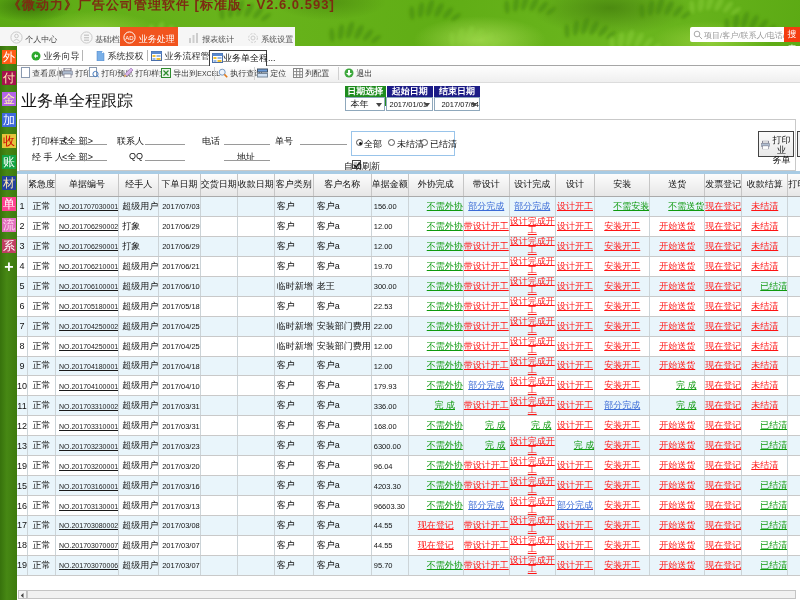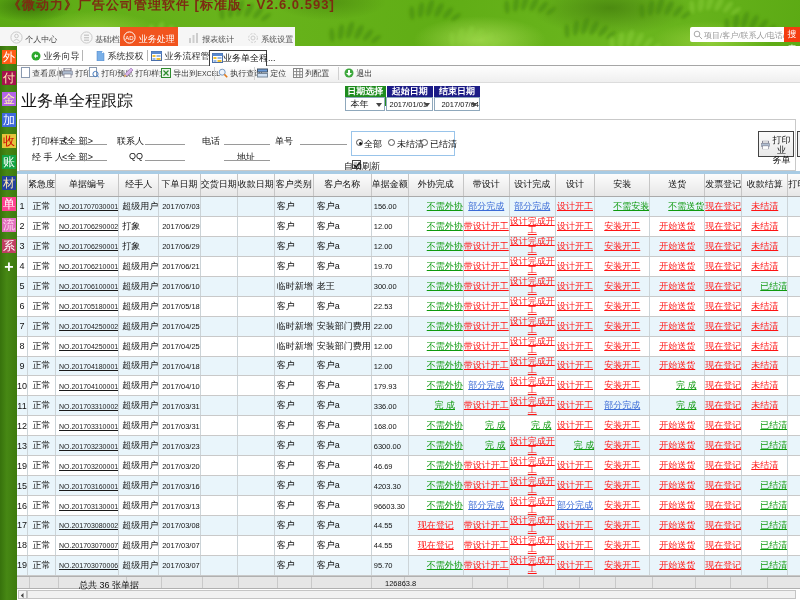--- a/index.html
+++ b/index.html
@@ -619,21 +619,21 @@
         <tr>
           <td class="c">19</td>
           <td class="c">正常</td>
           <td class="l"><span class="lnk">NO.201703200001</span></td>
           <td class="l">超级用户</td>
           <td class="l"><span class="num">2017/03/20</span></td>
           <td></td>
           <td></td>
           <td class="l" style="padding-left:2px;">客户</td>
           <td class="l">客户a</td>
-          <td class="l" style="padding-left:2px;"><span class="num">46.69</span></td>
+          <td class="l" style="padding-left:2px;"><span class="num">96.04</span></td>
           <td class="c"><u class="g">不需外协</u></td>
           <td class="c"><u class="r">带设计开工</u></td>
           <td class="c"><span class="w2"><u class="r">设计完成开<br>工</u></span></td>
           <td class="c"><u class="r">设计开工</u></td>
           <td class="c"><u class="r">安装开工</u></td>
           <td class="c"><u class="r">开始送货</u></td>
           <td class="c"><u class="r">现在登记</u></td>
           <td class="c"><u class="r">未结清</u></td>
           <td class="c"><u class="r">0</u></td>
           <td></td>
@@ -743,43 +743,20 @@
           <td class="c"><u class="r">设计开工</u></td>
           <td class="c"><u class="r">安装开工</u></td>
           <td class="c"><u class="r">开始送货</u></td>
           <td class="c"><u class="r">现在登记</u></td>
           <td class="c"><u class="g">已结清</u></td>
           <td class="c"><u class="r">0</u></td>
           <td></td>
         </tr>
       </tbody>
     </table>
-    <div class="abs totrow">
-      <i style="position:absolute;left:11.5px;top:0;width:1px;height:100%;background:#c9c9c9;"></i>
-      <i style="position:absolute;left:40.5px;top:0;width:1px;height:100%;background:#c9c9c9;"></i>
-      <i style="position:absolute;left:108.5px;top:0;width:1px;height:100%;background:#c9c9c9;"></i>
-      <i style="position:absolute;left:143.5px;top:0;width:1px;height:100%;background:#c9c9c9;"></i>
-      <i style="position:absolute;left:185px;top:0;width:1px;height:100%;background:#c9c9c9;"></i>
-      <i style="position:absolute;left:220.5px;top:0;width:1px;height:100%;background:#c9c9c9;"></i>
-      <i style="position:absolute;left:260px;top:0;width:1px;height:100%;background:#c9c9c9;"></i>
-      <i style="position:absolute;left:293.5px;top:0;width:1px;height:100%;background:#c9c9c9;"></i>
-      <i style="position:absolute;left:353.5px;top:0;width:1px;height:100%;background:#c9c9c9;"></i>
-      <i style="position:absolute;left:386.5px;top:0;width:1px;height:100%;background:#c9c9c9;"></i>
-      <i style="position:absolute;left:455px;top:0;width:1px;height:100%;background:#c9c9c9;"></i>
-      <i style="position:absolute;left:490px;top:0;width:1px;height:100%;background:#c9c9c9;"></i>
-      <i style="position:absolute;left:525.5px;top:0;width:1px;height:100%;background:#c9c9c9;"></i>
-      <i style="position:absolute;left:561.5px;top:0;width:1px;height:100%;background:#c9c9c9;"></i>
-      <i style="position:absolute;left:597.5px;top:0;width:1px;height:100%;background:#c9c9c9;"></i>
-      <i style="position:absolute;left:634.5px;top:0;width:1px;height:100%;background:#c9c9c9;"></i>
-      <i style="position:absolute;left:678px;top:0;width:1px;height:100%;background:#c9c9c9;"></i>
-      <i style="position:absolute;left:713px;top:0;width:1px;height:100%;background:#c9c9c9;"></i>
-      <i style="position:absolute;left:750px;top:0;width:1px;height:100%;background:#c9c9c9;"></i>
-      <span class="tot1">总共 36 张单据</span>
-      <span class="tot2">126863.8</span>
-    </div>
     <div class="abs hscroll">
       <div class="harrow">
         <svg width="7" height="7" viewBox="0 0 7 7" style="display:block;margin:0.5px auto;">
           <path d="M4.5 1v5L1.8 3.5z" fill="#444"></path>
         </svg>
       </div>
       <div class="htrack"></div>
     </div>
   </div>
 </body></html>

